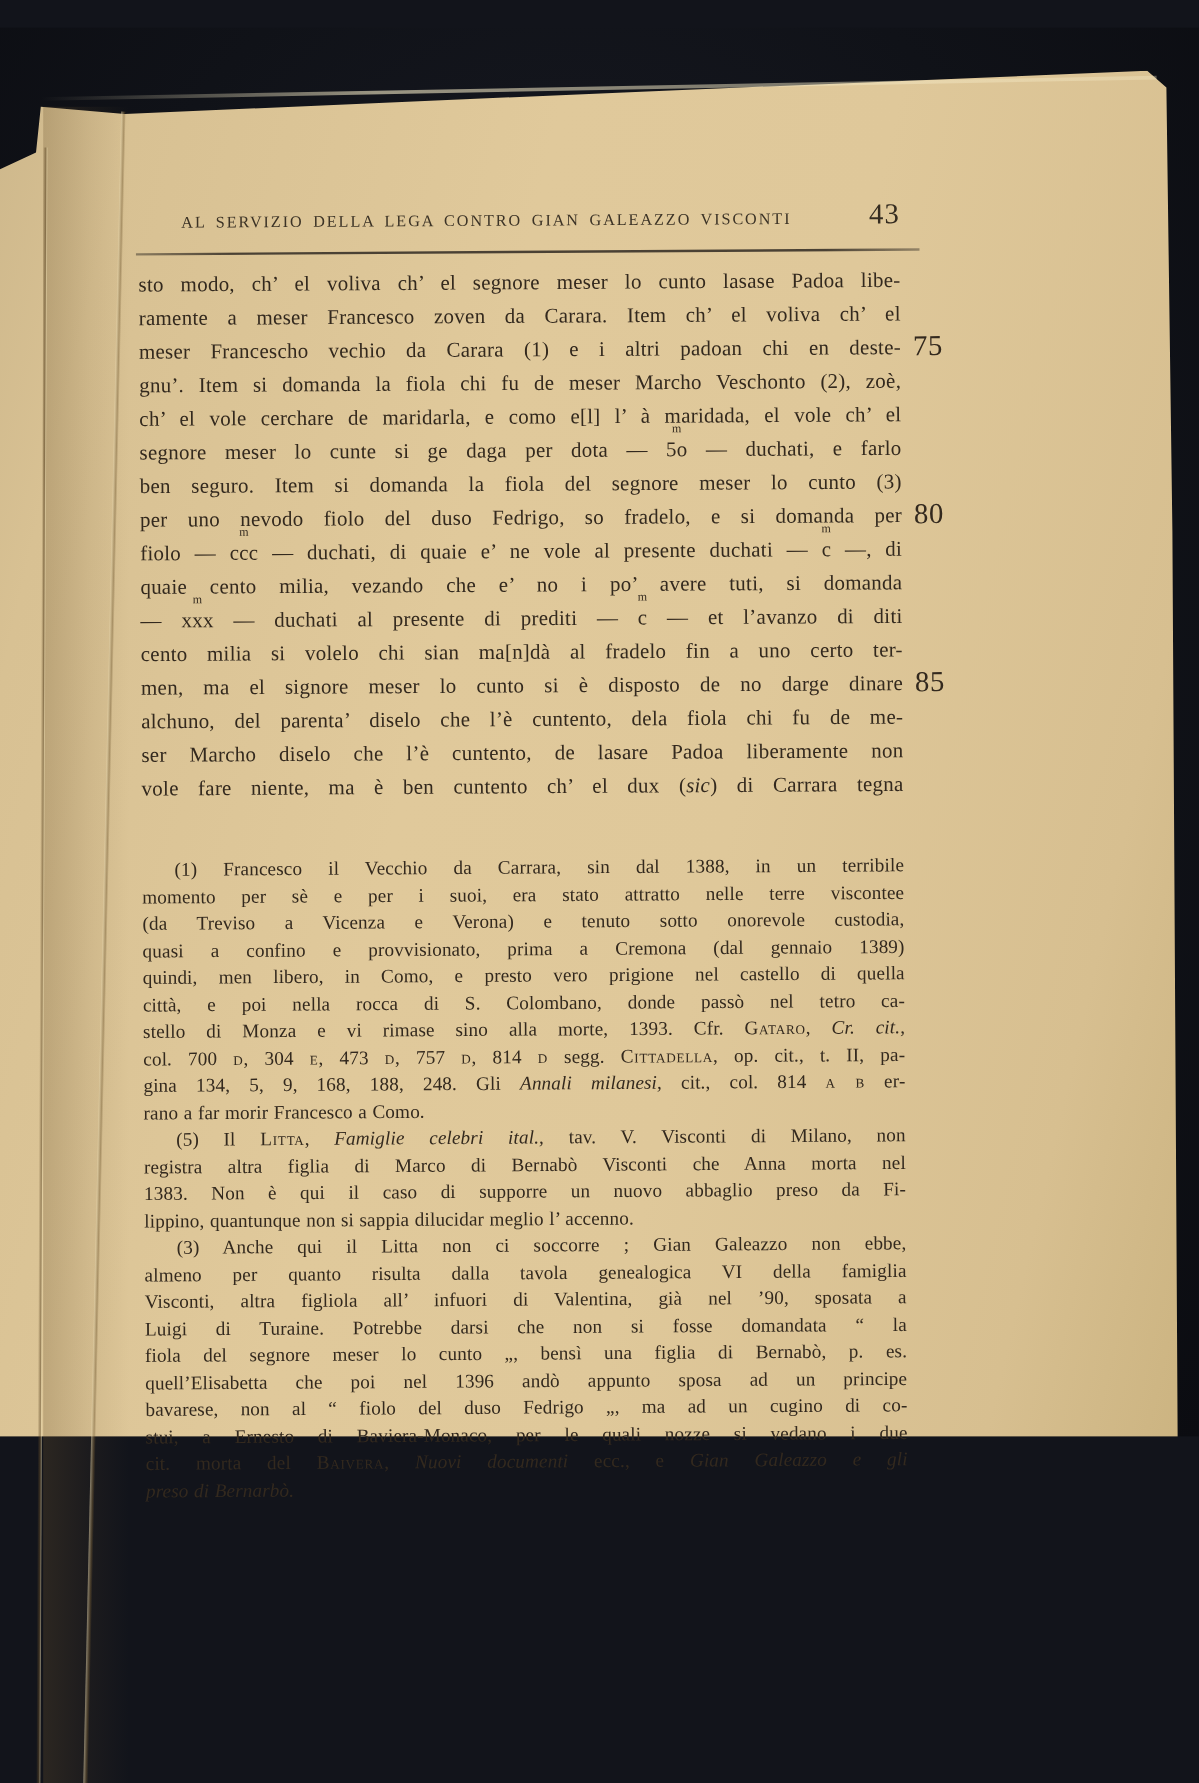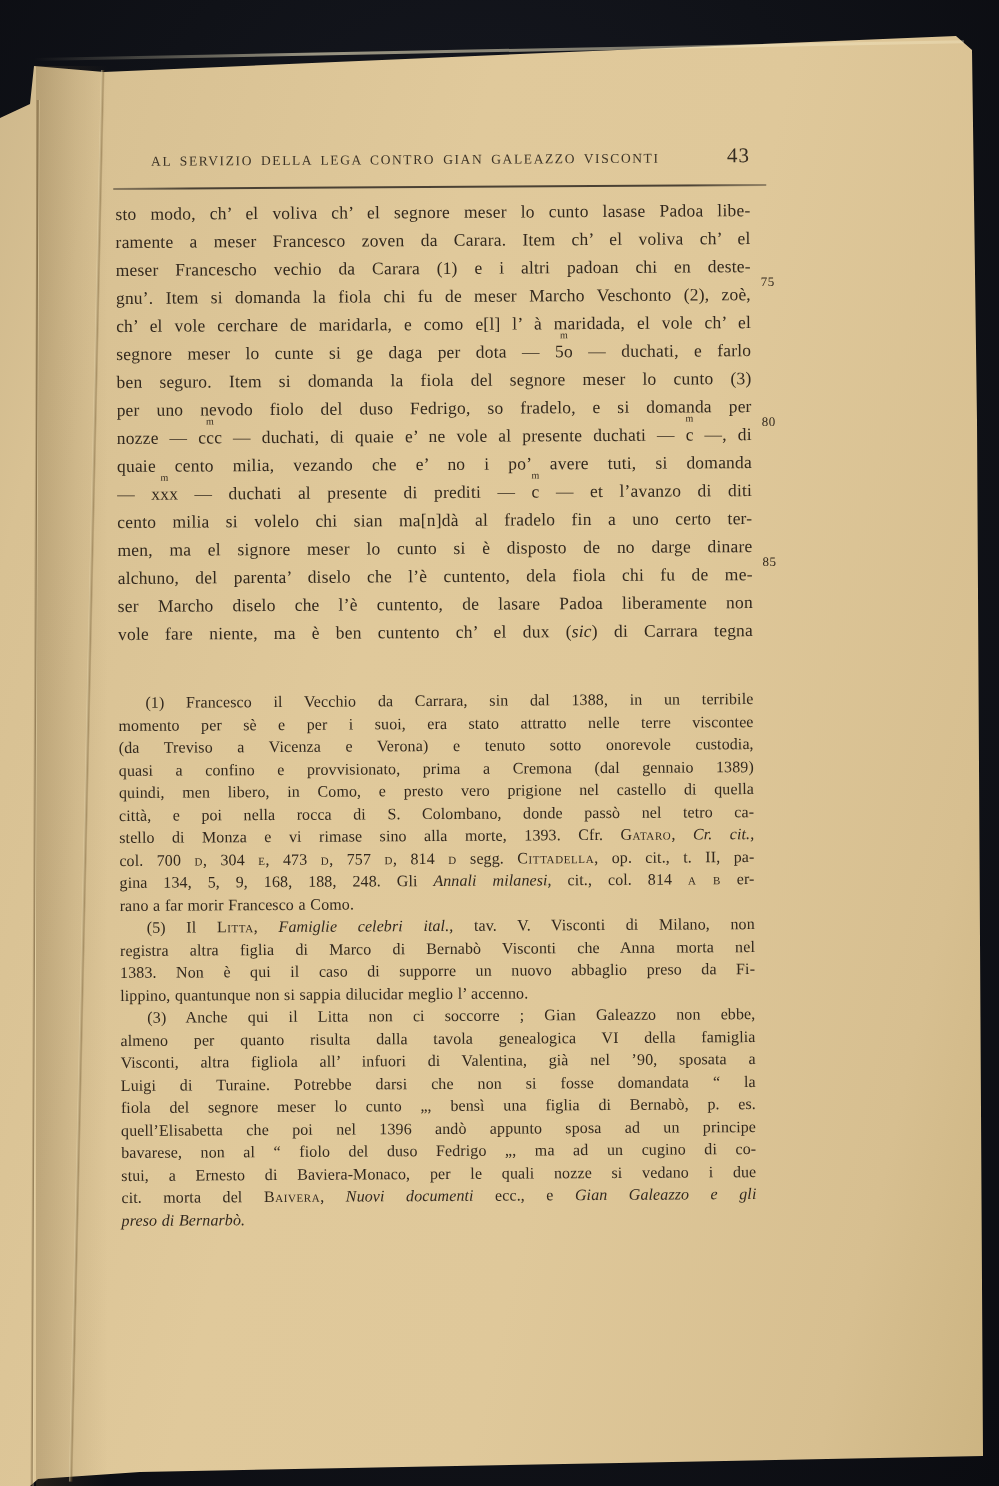--- a/index.html
+++ b/index.html
@@ -4,22 +4,22 @@
 <style>
   :root{
     --bg:#12141b;
     --paper:#ddc697;
     --paper-dark:#d0b884;
     --ink:#33291e;
     --rule:#4a4134;
   }
   html,body{margin:0;padding:0;width:999px;height:1486px;overflow:hidden;
     background:var(--bg);font-family:"Liberation Serif","DejaVu Serif",serif;}
-  .photo{position:absolute;inset:0;width:999px;height:1486px;
-    background:radial-gradient(ellipse at 48% 42%, #1b1d27 0%, #101218 62%, #0b0c11 100%);}
+  .photo{position:absolute;inset:0;width:999px;height:1174px;
+    background:radial-gradient(ellipse at 48% 42%, #1b1d27 0%, #101218 62%, #0b0c11 100%);margin-top:23px;}
   
   .page{position:absolute;inset:0;
     background:linear-gradient(103deg,#cdb78b 0%,#d8c193 10%,#e0c99b 38%,#dfc89a 60%,#d7bf90 86%,#cbb380 100%);
     clip-path:polygon(0 118px,30px 104px,34px 66px,104px 72px,520px 54px,956px 36px,972px 50px,977px 420px,983px 1456px,620px 1463px,140px 1472px,38px 1479px,30px 1486px,0 1486px);
   }
   .crease{position:absolute;pointer-events:none;}
   .crease-left{left:33px;top:100px;width:4px;height:1386px;
     background:linear-gradient(90deg,rgba(96,74,40,.0),rgba(96,74,40,.55) 55%,rgba(230,214,170,.5) 80%,rgba(96,74,40,.0));
     transform:rotate(.25deg);}
   .gutter-shadow{left:36px;top:66px;width:72px;height:1420px;
@@ -31,39 +31,39 @@
     background:linear-gradient(90deg,rgba(245,235,200,.0),rgba(245,235,200,.6) 30%,rgba(245,235,200,.35));
     transform:rotate(-1.1deg);transform-origin:left center;}
 
   
   .text-layer{position:absolute;left:115px;top:145px;width:635px;color:var(--ink);
     transform:rotate(-.35deg);transform-origin:50% 0;}
   .running-head{display:flex;justify-content:space-between;align-items:baseline;
     padding-left:36px;}
   .head-title{font-size:13.5px;letter-spacing:1.6px;word-spacing:3px;white-space:nowrap;
     color:#3c3326;}
-  .head-pagenum{font-size:21px;letter-spacing:1px;color:#352c20;}
+  .head-pagenum{font-size:24px;letter-spacing:1px;color:#352c20;}
   .head-rule{position:absolute;left:-2px;top:41px;width:653px;height:2px;
     background:linear-gradient(90deg,rgba(74,65,52,.55),#4a4134 12%,#4a4134 88%,rgba(74,65,52,.5));}
 
   .main-block{position:absolute;left:0;top:53px;width:635px;}
   .fn-block{position:absolute;left:0;top:545px;width:635px;}
 
   .bline{position:relative;font-size:17.5px;line-height:28px;height:28px;
     text-align:justify;text-align-last:justify;letter-spacing:.2px;word-spacing:1px;}
   .fline{position:relative;font-size:16px;line-height:22.5px;height:22.5px;
     text-align:justify;text-align-last:justify;letter-spacing:.1px;word-spacing:.5px;}
   .bline.last,.fline.last{text-align-last:left;}
   .ind{text-indent:27px;}
   .i{font-style:italic;}
   .sc{font-variant:small-caps;letter-spacing:.6px;}
   .stack{position:relative;display:inline-block;}
   .stack .over{position:absolute;left:50%;top:-0.72em;transform:translateX(-50%);
     font-size:10px;line-height:10px;}
-  .mnum{position:absolute;left:calc(100% + 10px);top:16px;font-size:13px;
+  .mnum{position:absolute;left:calc(100% + 10px);top:0;font-size:24px;
     letter-spacing:.5px;text-indent:0;}
 </style>
 </head>
 <body>
 
 <div class="photo">
   <div class="page"></div>
   <div class="crease gutter-shadow"></div>
   <div class="crease crease-left"></div>
   <div class="crease crease-mid"></div>
@@ -78,21 +78,21 @@
 
     <div class="main-block" id="main-lines">
         <div class="bline"><span>sto modo, ch’ el voliva ch’ el segnore meser lo cunto lasase Padoa libe-</span></div>
         <div class="bline"><span>ramente a meser Francesco zoven da Carara. Item ch’ el voliva ch’ el</span></div>
         <div class="bline"><span>meser Francescho vechio da Carara (1) e i altri padoan chi en deste-</span><span class="mnum">75</span></div>
         <div class="bline"><span>gnu’. Item si domanda la fiola chi fu de meser Marcho Veschonto (2), zoè,</span></div>
         <div class="bline"><span>ch’ el vole cerchare de maridarla, e como e[l] l’ à maridada, el vole ch’ el</span></div>
         <div class="bline"><span>segnore meser lo cunte si ge daga per dota — </span><span class="stack"><span class="over">m</span><span class="base">5o</span></span><span> — duchati, e farlo</span></div>
         <div class="bline"><span>ben seguro. Item si domanda la fiola del segnore meser lo cunto (3)</span></div>
         <div class="bline"><span>per uno nevodo fiolo del duso Fedrigo, so fradelo, e si domanda per</span><span class="mnum">80</span></div>
-        <div class="bline"><span>nozze — </span><span class="stack"><span class="over">m</span><span class="base">ccc</span></span><span> — duchati, di quaie e’ ne vole al presente duchati — </span><span class="stack"><span class="over">m</span><span class="base">c</span></span><span> —, di</span></div>
+        <div class="bline"><span>fiolo — </span><span class="stack"><span class="over">m</span><span class="base">ccc</span></span><span> — duchati, di quaie e’ ne vole al presente duchati — </span><span class="stack"><span class="over">m</span><span class="base">c</span></span><span> —, di</span></div>
         <div class="bline"><span>quaie cento milia, vezando che e’ no i po’ avere tuti, si domanda</span></div>
         <div class="bline"><span>— </span><span class="stack"><span class="over">m</span><span class="base">xxx</span></span><span> — duchati al presente di prediti — </span><span class="stack"><span class="over">m</span><span class="base">c</span></span><span> — et l’avanzo di diti</span></div>
         <div class="bline"><span>cento milia si volelo chi sian ma[n]dà al fradelo fin a uno certo ter-</span></div>
         <div class="bline"><span>men, ma el signore meser lo cunto si è disposto de no darge dinare</span><span class="mnum">85</span></div>
         <div class="bline"><span>alchuno, del parenta’ diselo che l’è cuntento, dela fiola chi fu de me-</span></div>
         <div class="bline"><span>ser Marcho diselo che l’è cuntento, de lasare Padoa liberamente non</span></div>
         <div class="bline"><span>vole fare niente, ma è ben cuntento ch’ el dux (</span><span class="i">sic</span><span>) di Carrara tegna</span></div>
       </div>
     <div class="fn-block" id="footnote-lines">
         <div class="fline ind"><span>(1) Francesco il Vecchio da Carrara, sin dal 1388, in un terribile</span></div>

